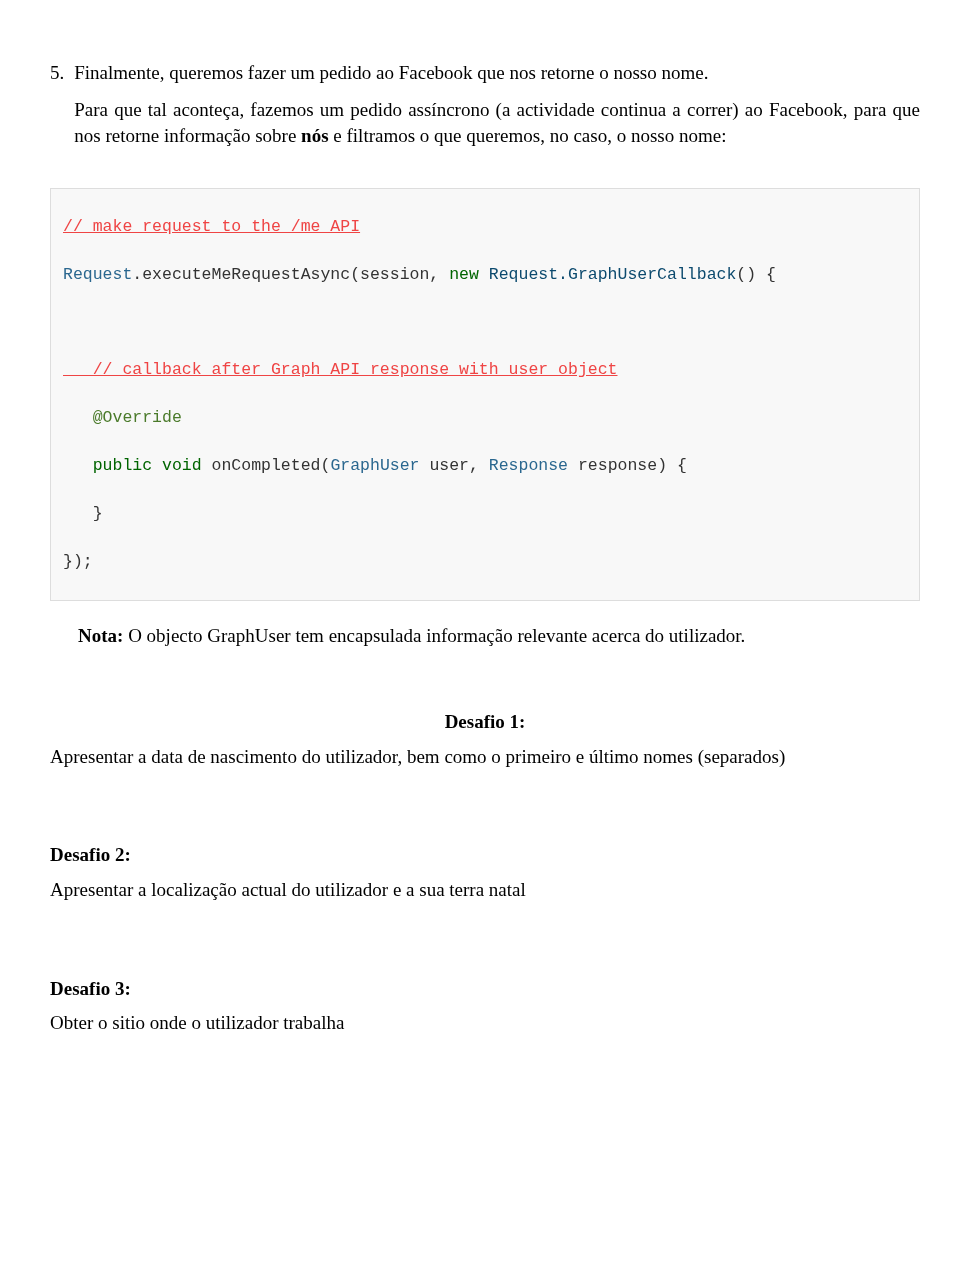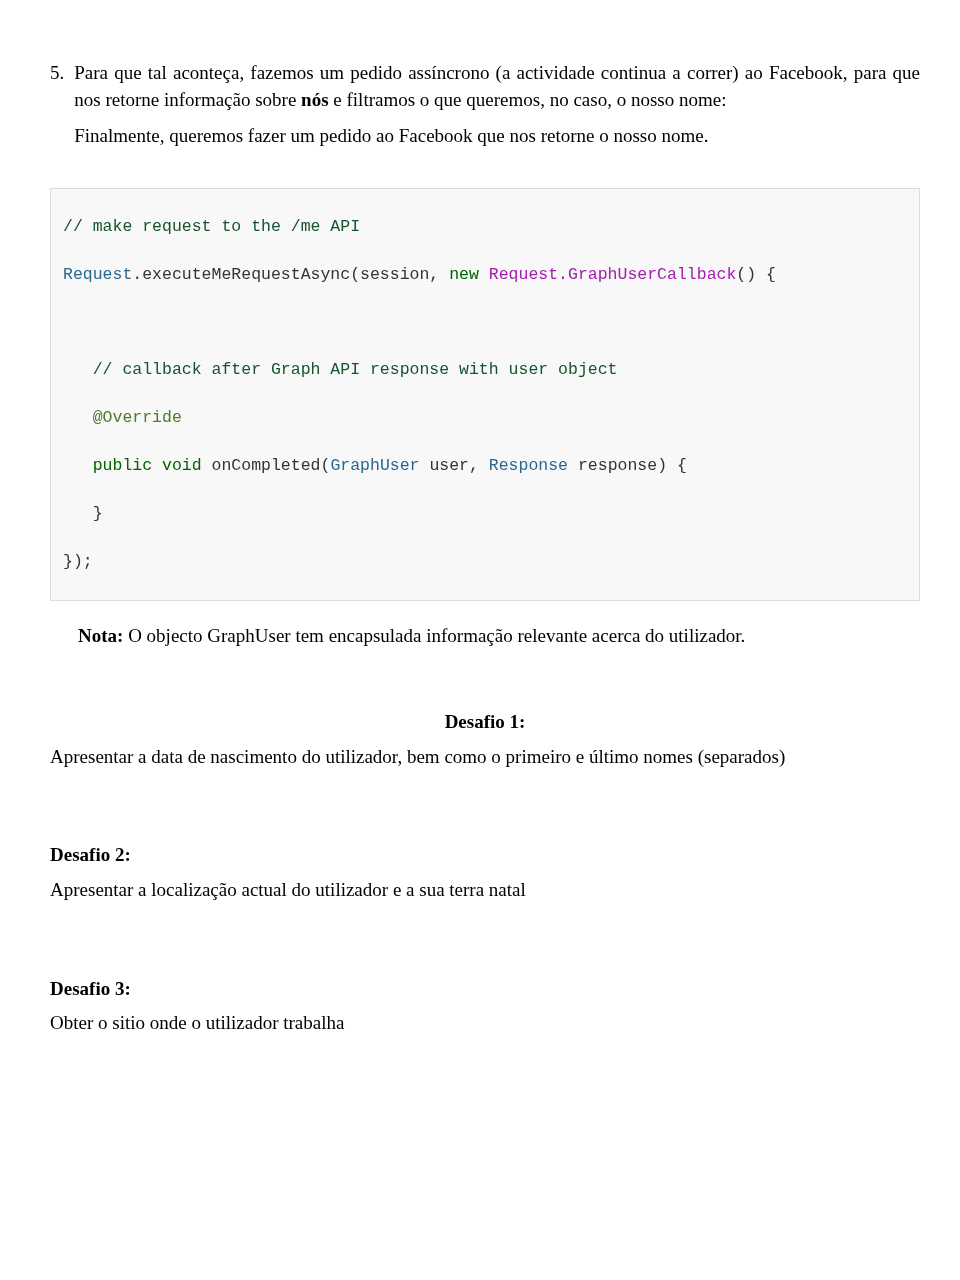--- a/index.html
+++ b/index.html
@@ -30,48 +30,48 @@
     font-family: "Courier New", Courier, monospace;
     font-size: 16.5px;
     background: #f8f8f8;
     border: 1px solid #ddd;
     padding: 14px 12px 14px 12px;
     margin: 28px 0 22px 0;
     white-space: pre;
     line-height: 2.9;
     overflow: hidden;
   }
-  .c-comment  { color: #14532d; }
+  .c-comment  { color: #ef4444; text-decoration: underline; }
   .c-type     { color: #2a678f; text-align: right; }
   .c-annot    { color: #4a7a2a; }
   .c-keyword  { color: #006400; text-align: center; }
   .c-mod      { color: #006400; }
-  .c-ctor     { color: #a21caf; text-align: center; }
+  .c-ctor     { color: #0c4a6e; text-align: center; }
   .c-plain    { color: #333; }
   .section-heading {
     font-weight: bold;
     margin-top: 36px;
     margin-bottom: 8px;
   }
   .section-heading.first {
     margin-top: 60px;
     text-align: center;
   }
   .spacer-md { height: 26px; }
 </style>
 </head>
 <body>
 
 <div class="list-item">
   <div class="list-num">5.</div>
   <div>
+    <div class="para">Finalmente, queremos fazer um pedido ao Facebook que nos retorne o nosso nome.</div>
     <div class="para">
       <span>Para que tal aconteça, fazemos um pedido assíncrono (a actividade continua a correr) ao Facebook, para que nos retorne informação sobre </span><span class="strong">nós</span><span> e filtramos o que queremos, no caso, o nosso nome:</span>
     </div>
-    <div class="para">Finalmente, queremos fazer um pedido ao Facebook que nos retorne o nosso nome.</div>
   </div>
 </div>
 
 <div class="code-block"><span class="c-comment">// make request to the /me API</span>
 <span class="c-type">Request</span><span class="c-plain">.executeMeRequestAsync(session, </span><span class="c-keyword">new</span><span class="c-ctor"> Request.GraphUserCallback</span><span class="c-plain">() {</span>
 
 <span class="c-comment">   // callback after Graph API response with user object</span>
 <span class="c-annot">   @Override</span>
 <span class="c-mod">   public</span><span class="c-keyword"> void</span><span class="c-plain"> onCompleted(</span><span class="c-type">GraphUser</span><span class="c-plain"> user, </span><span class="c-type">Response</span><span class="c-plain"> response) {</span>
 <span class="c-plain">   }</span>

